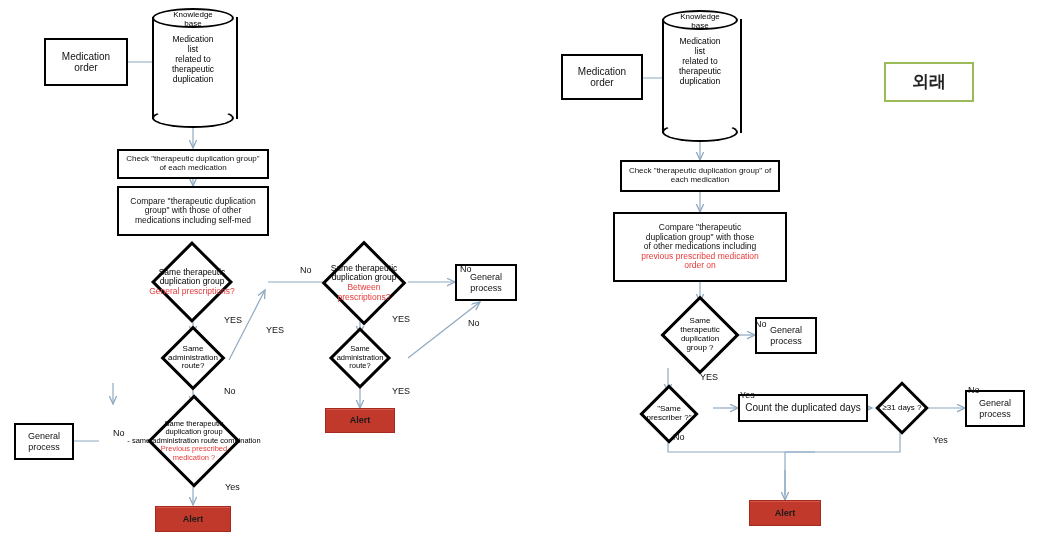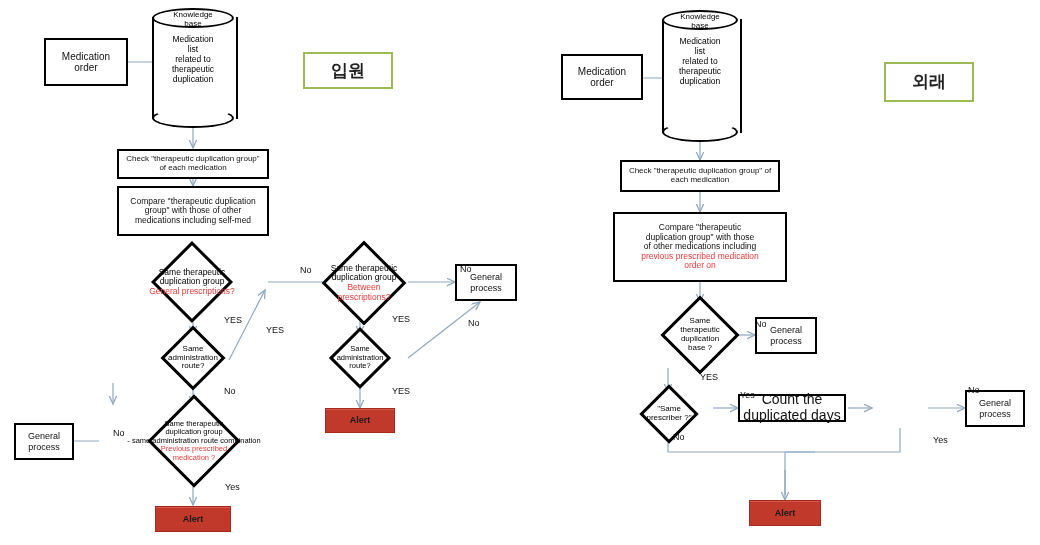--- a/index.html
+++ b/index.html
@@ -103,21 +103,20 @@
     <div class="bot"></div>
     <div class="lbl-top" style="font-size:8px;white-space:pre-line;line-height:1.15;">Knowledge
 base</div>
     <div class="lbl-body" style="font-size:8.5px;white-space:pre-line;">Medication
 list
 related to
 therapeutic
 duplication</div>
   </div>
 
-  <div class="node badge" style="left:303px;top:52px;width:90px;height:37px;font-size:17px;">입원</div>
 
   <div class="node proc" style="left:117px;top:149px;width:152px;height:30px;font-size:8px;">Check "therapeutic duplication group" of each medication</div>
 
   <div class="node proc" style="left:117px;top:186px;width:152px;height:50px;font-size:8.5px;">Compare "therapeutic duplication group" with those of other medications including self-med</div>
 
   <div class="diamond" style="left:113px;top:251px;width:158px;height:62px;">
     <div class="dshape" style="width:52px;height:52px;"></div>
     <div class="dtext" style="font-size:8.5px;">
       <span>Same therapeutic</span>
       <span>duplication group</span>
@@ -212,37 +211,43 @@
     <span class="red">previous prescribed medication</span>
     <span class="red">order on</span>
   </div>
 
   <div class="diamond" style="left:623px;top:301px;width:154px;height:68px;">
     <div class="dshape" style="width:50px;height:50px;"></div>
     <div class="dtext" style="font-size:8px;">
       <span>Same</span>
       <span>therapeutic</span>
       <span>duplication</span>
-      <span>base ?</span>
+      <span>group ?</span>
     </div>
   </div>
 
   <div class="node proc" style="left:755px;top:317px;width:62px;height:37px;font-size:9px;white-space:pre-line;">General
 process</div>
 
   <div class="diamond" style="left:615px;top:389px;width:108px;height:50px;">
     <div class="dshape" style="width:36px;height:36px;"></div>
     <div class="dtext" style="font-size:8px;">
       <span>"Same</span>
       <span>prescriber ?"</span>
     </div>
   </div>
 
-  <div class="node proc" style="left:738px;top:394px;width:108px;height:28px;font-size:14px;">Count the duplicated days</div>
-
+  <div class="node proc" style="left:738px;top:394px;width:130px;height:28px;font-size:10px;">Count the duplicated days</div>
+
+  <div class="diamond" style="left:862px;top:385px;width:80px;height:46px;">
+    <div class="dshape" style="width:32px;height:32px;"></div>
+    <div class="dtext" style="font-size:8px;">
+      <span>≥31 days ?</span>
+    </div>
+  </div>
 
   <div class="node proc" style="left:965px;top:390px;width:60px;height:37px;font-size:9px;white-space:pre-line;">General
 process</div>
 
   <div class="node alert" style="left:749px;top:500px;width:72px;height:26px;font-size:9px;">Alert</div>
 
   <span class="elbl" style="left:727px;top:319px;font-size:9px;">No</span>
   <span class="elbl" style="left:672px;top:372px;font-size:9px;">YES</span>
   <span class="elbl" style="left:712px;top:390px;font-size:9px;">Yes</span>
   <span class="elbl" style="left:940px;top:385px;font-size:9px;">No</span>

